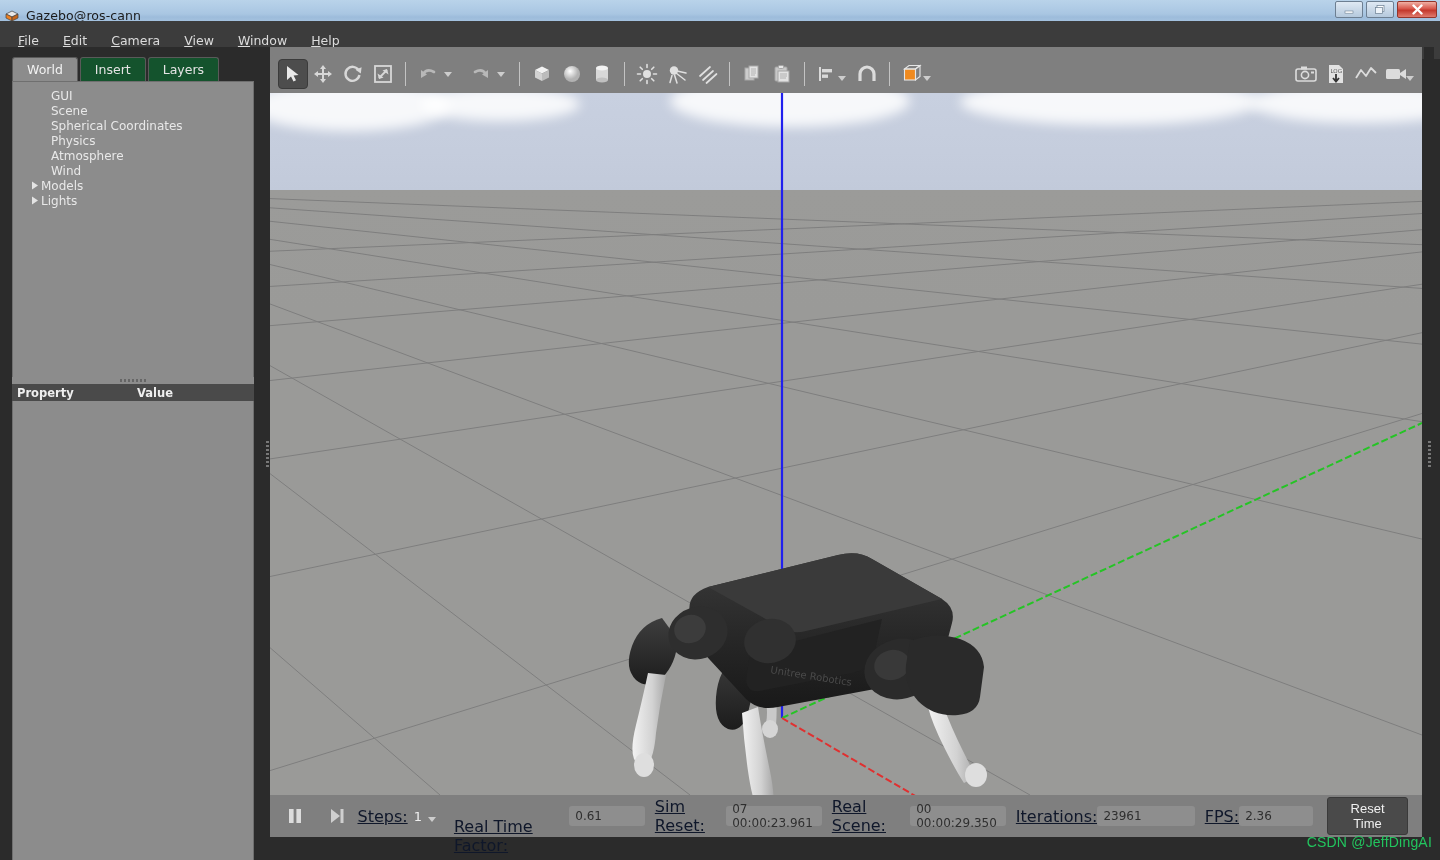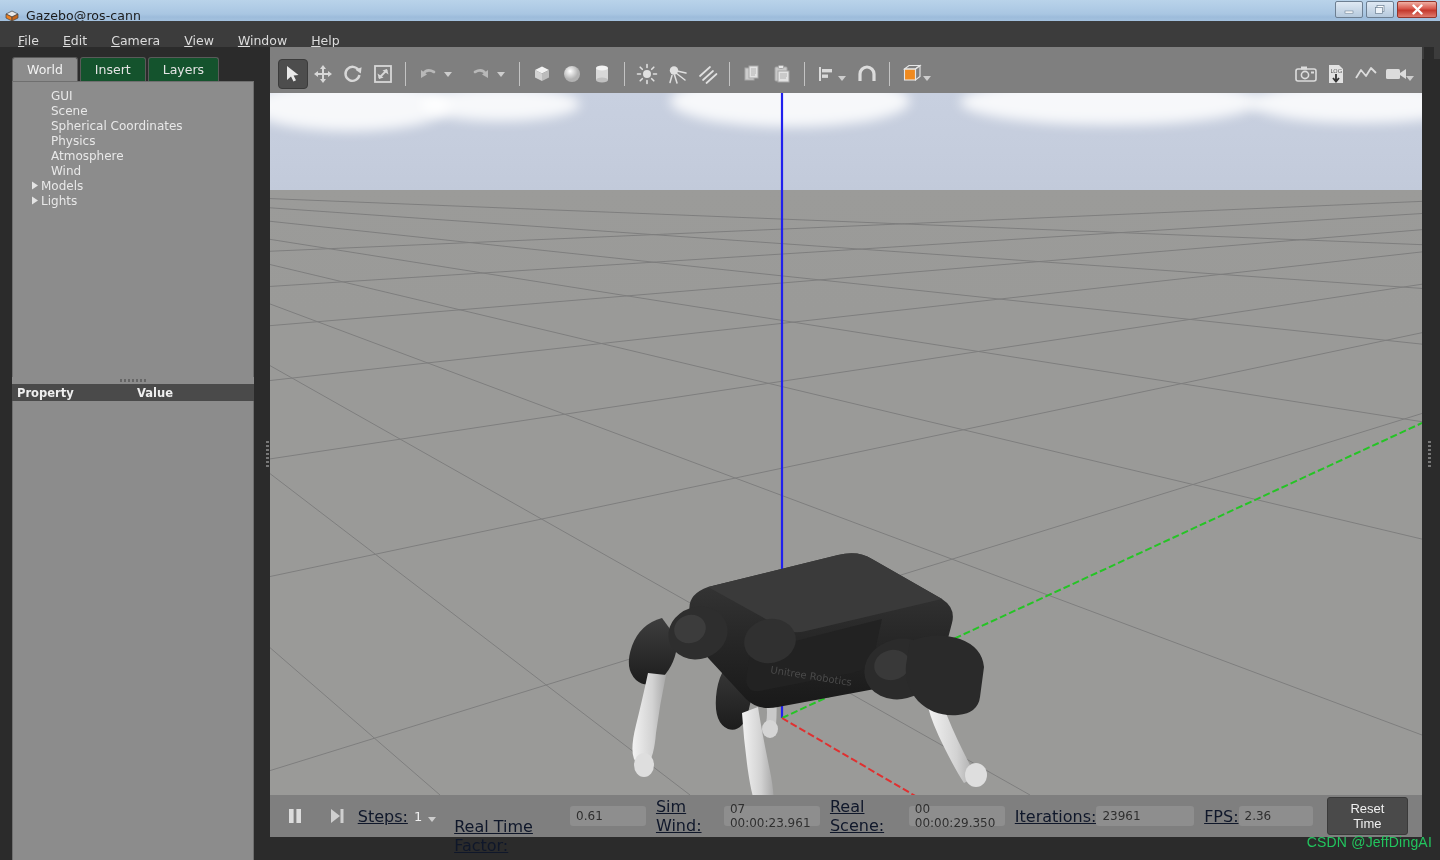--- a/index.html
+++ b/index.html
@@ -568,21 +568,21 @@
           <rect x="11.5" y="2" width="3" height="14" fill="#cfcfcf"></rect>
         </svg>
       </div>
       <span class="sb-label">Steps:</span>
       <span class="steps-val">1</span>
       <span class="caret" style="margin-left:6px;margin-top:6px;"></span>
 
       <span class="sb-label" style="margin-left:18px;margin-top:40px;">Real Time Factor:</span>
       <span class="sb-value sb-field">0.61</span>
 
-      <span class="sb-label">Sim Wind:</span>
+      <span class="sb-label">Sim Reset:</span>
       <span class="sb-value sb-field-wide">07 00:00:23.961</span>
 
       <span class="sb-label">Real Scene:</span>
       <span class="sb-value sb-field-wide">00 00:00:29.350</span>
 
       <span class="sb-label">Iterations:</span>
       <span class="sb-value sb-field-it">23961</span>
 
       <span class="sb-label">FPS:</span>
       <span class="sb-value sb-field-fps">2.36</span>

